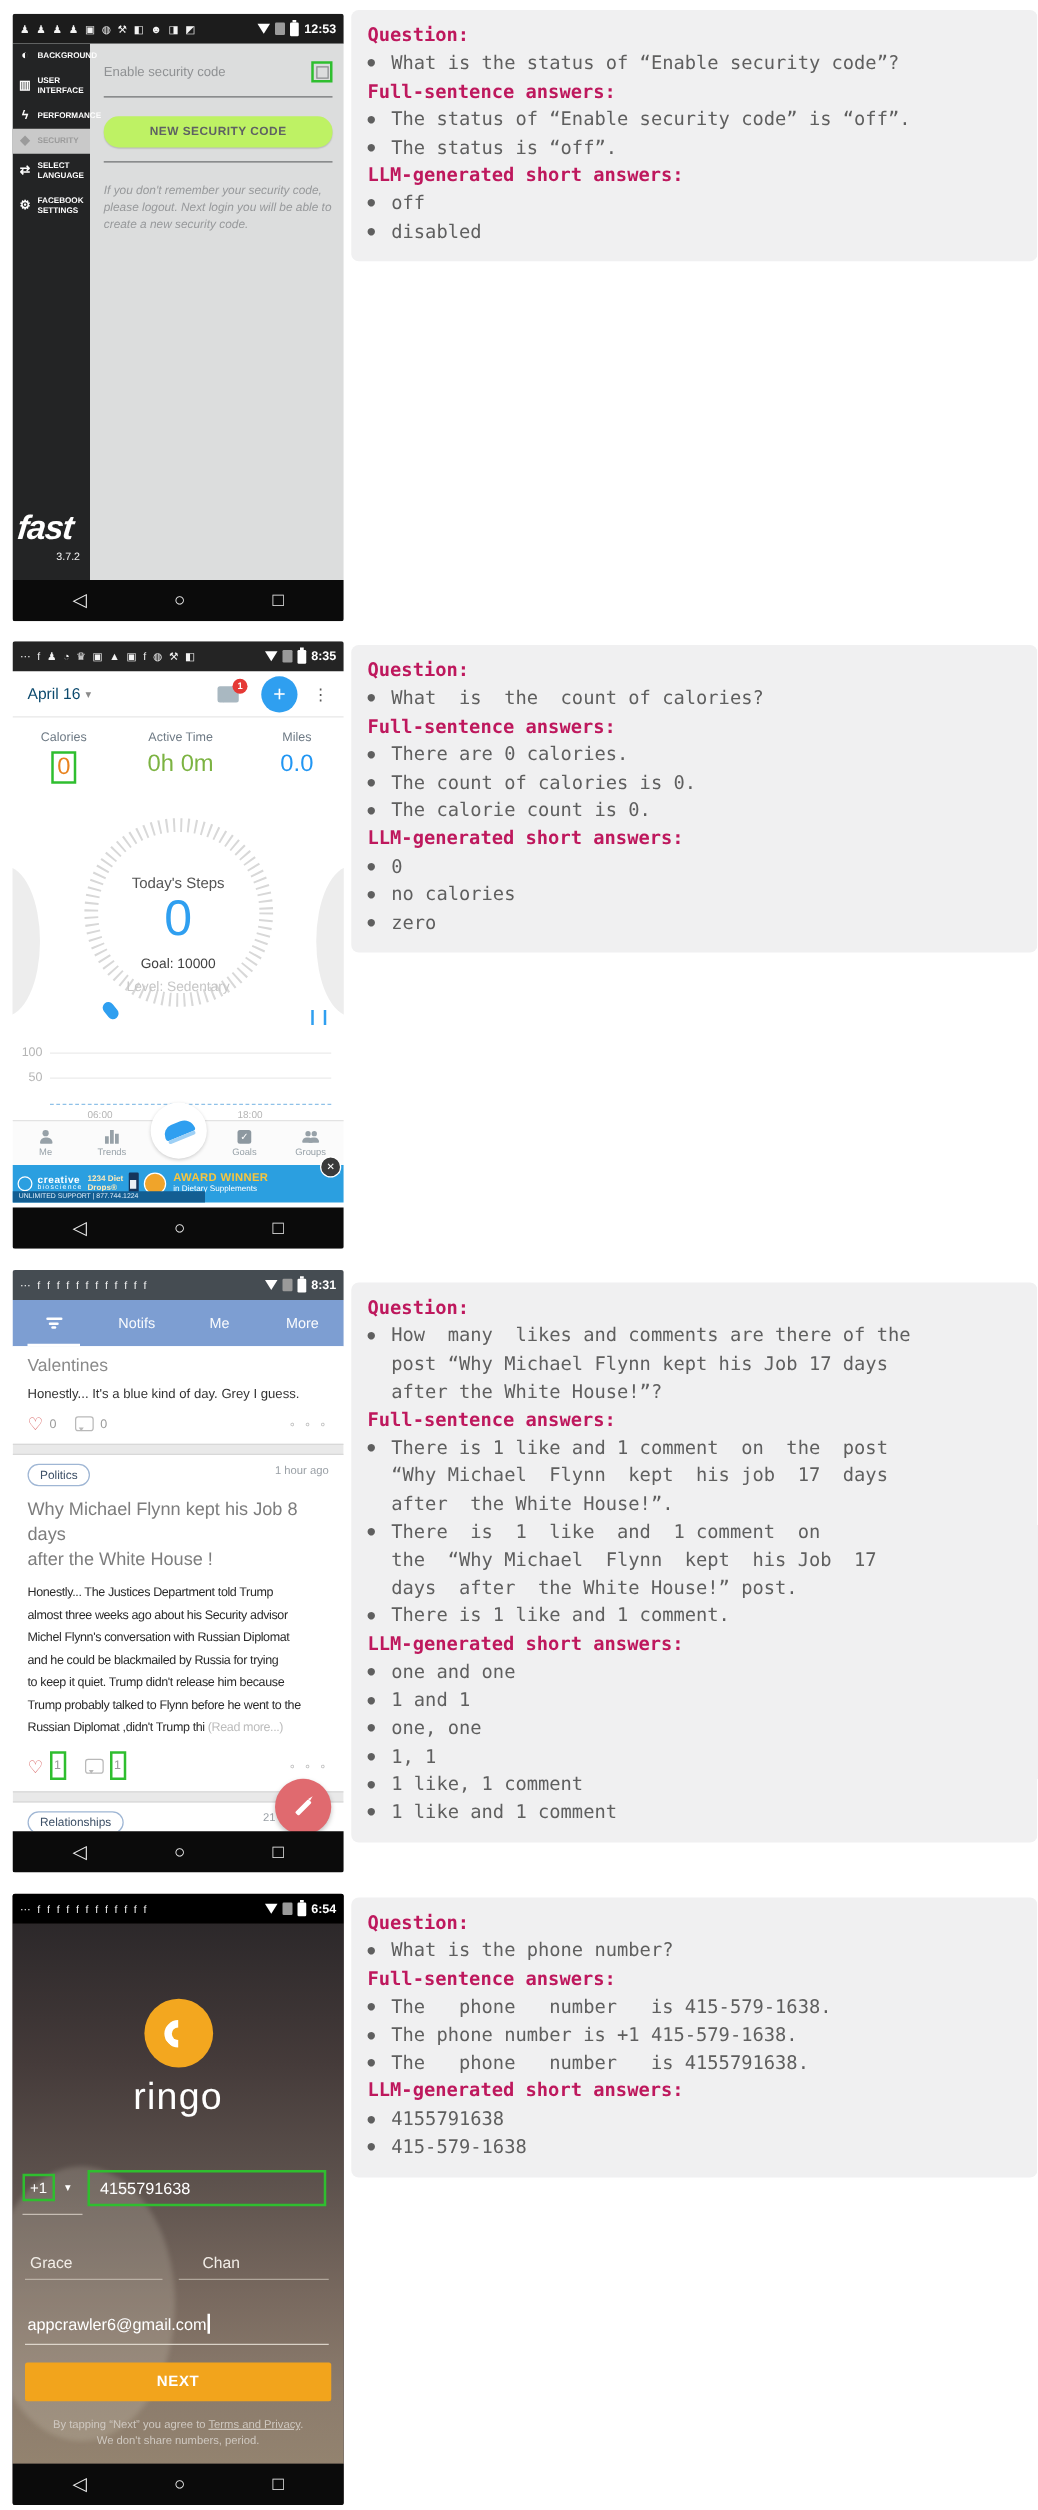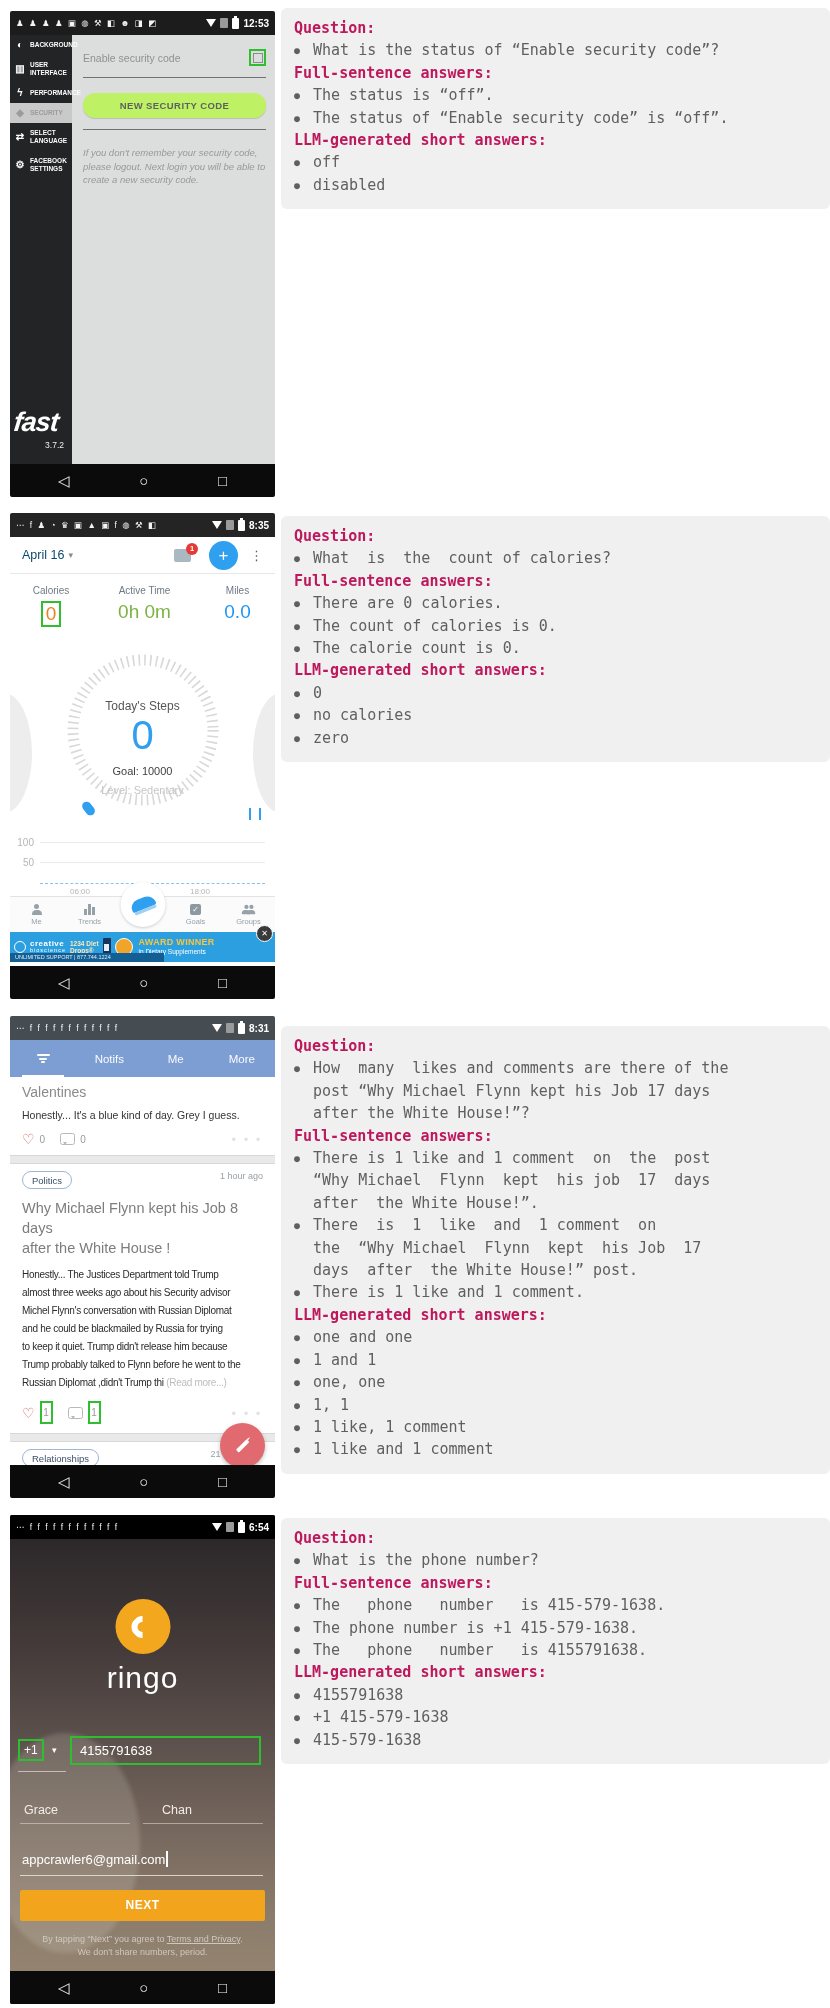--- a/index.html
+++ b/index.html
@@ -251,22 +251,22 @@
       <span>◁</span>
       <span>○</span>
       <span>□</span>
     </div>
   </div>
 
   <div class="qa" style="top:8px">
     <div class="hdr">Question:</div>
     <div class="li">What is the status of “Enable security code”?</div>
     <div class="hdr">Full-sentence answers:</div>
+    <div class="li">The status of “Enable security code” is “off”.</div>
     <div class="li">The status is “off”.</div>
-    <div class="li">The status of “Enable security code” is “off”.</div>
     <div class="hdr">LLM-generated short answers:</div>
     <div class="li">off</div>
     <div class="li">disabled</div>
   </div>
 
   <div class="phone p2">
     <div class="sbar">
       <span class="sicons">⋯ f ♟ ◔ ♛ ▣ ▲ ▣ f ◍ ⚒ ◧</span>
       <span class="wifi"></span>
       <span class="nosim"></span>
@@ -526,17 +526,16 @@
 
   <div class="qa" style="top:1518px">
     <div class="hdr">Question:</div>
     <div class="li">What is the phone number?</div>
     <div class="hdr">Full-sentence answers:</div>
     <div class="li">The   phone   number   is 415-579-1638.</div>
     <div class="li">The phone number is +1 415-579-1638.</div>
     <div class="li">The   phone   number   is 4155791638.</div>
     <div class="hdr">LLM-generated short answers:</div>
     <div class="li">4155791638</div>
-    <div class="li">+1 415-579-1638</div>
     <div class="li">415-579-1638</div>
   </div>
 
 </div>
 
 </body></html>

